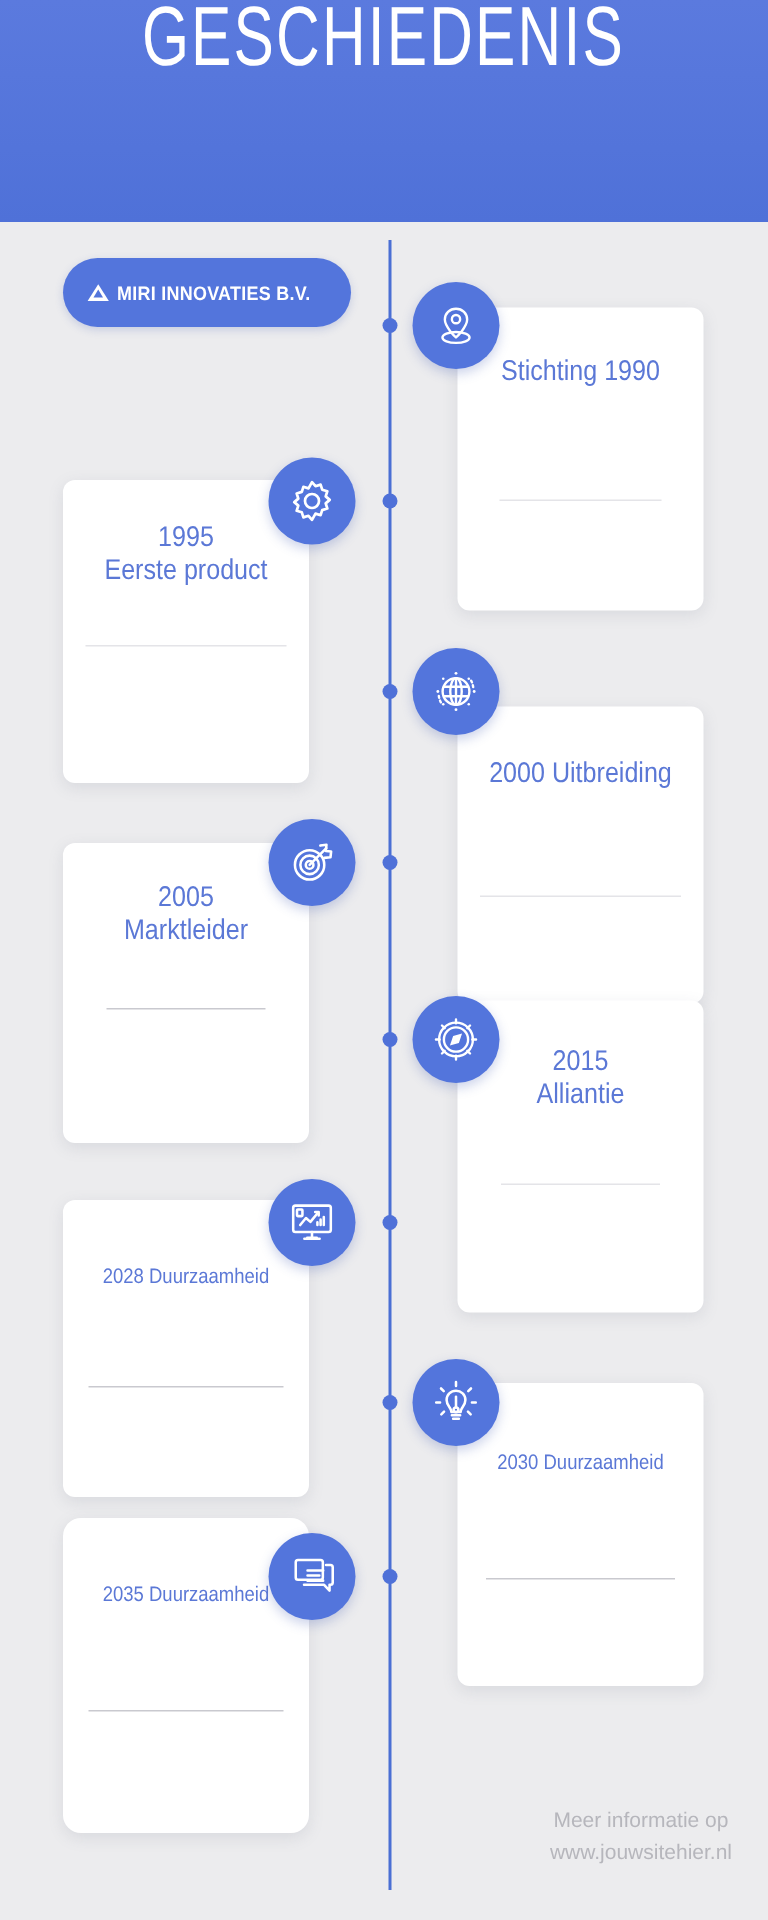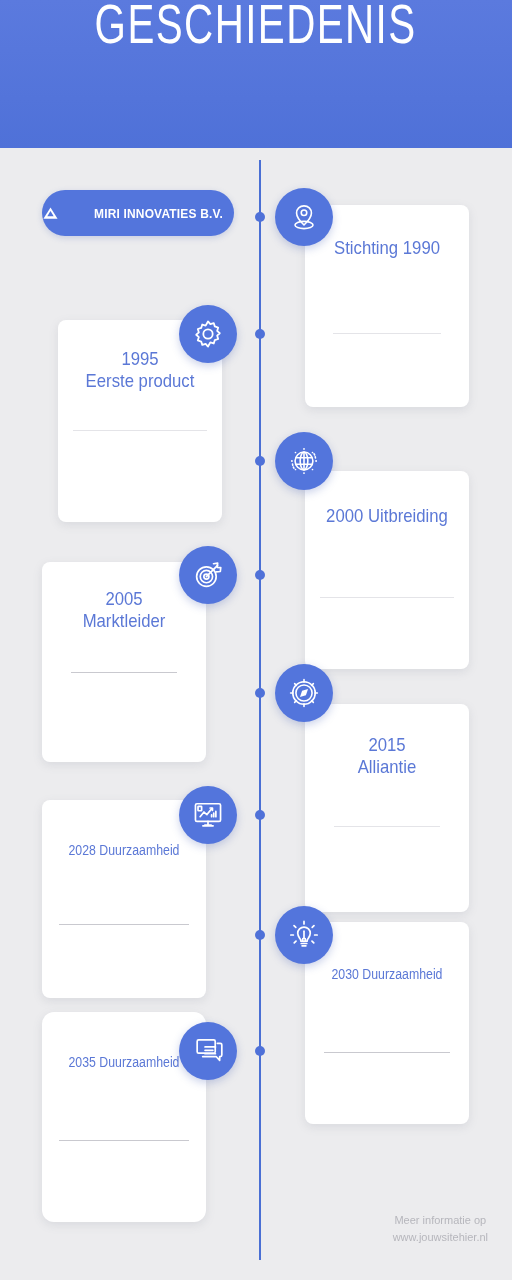--- a/index.html
+++ b/index.html
@@ -54,28 +54,28 @@
     width: 10px;
     height: 10px;
     border-radius: 50%;
     background: #4f71d8;
   }
 
   
   .logo-pill {
     position: absolute;
     left: 42px;
-    top: 190px;
+    top: 172px;
     width: 192px;
     height: 46px;
     border-radius: 23px;
     background: #5375dc;
     display: flex;
     align-items: center;
-    justify-content: space-between;
+    justify-content: center;
     gap: 4px;
     box-shadow: 0 2px 6px rgba(70,95,180,0.22);
   }
   .logo-mark {
     width: 17px;
     height: 15px;
     display: block;
   }
   .logo-text {
     color: #ffffff;
@@ -136,21 +136,21 @@
   }
 
   
   .footer {
     position: absolute;
     right: 24px;
     bottom: 34px;
     text-align: center;
     color: #b6b6bc;
     font-family: "Liberation Sans Narrow", "Liberation Sans", sans-serif;
-    font-size: 11px;
+    font-size: 14px;
     line-height: 1.55;
   }
 </style>
 </head>
 <body>
 
 <div class="header">
   <div class="header-title">GESCHIEDENIS</div>
 </div>
 
@@ -181,21 +181,21 @@
       <div class="card-title big" style="position: absolute; left: 0px; right: 0px; top: 32px;">Stichting 1990</div>
       <div class="card-rule faint" style="position: absolute; left: 0px; right: 0px; top: 128px; width: 108px;"></div>
     </div>
     <div class="icon-badge" style="left: 275px; top: 188px;">
       <svg viewBox="0 0 32 32" fill="none" stroke="#fff" stroke-width="1.5" stroke-linecap="round" stroke-linejoin="round">
         <path d="M16 5.5c-4 0-7 3-7 6.8 0 4.8 7 11.2 7 11.2s7-6.4 7-11.2c0-3.8-3-6.8-7-6.8z"></path>
         <circle cx="16" cy="12" r="2.6"></circle>
         <ellipse cx="16" cy="23.5" rx="8.5" ry="3.4"></ellipse>
       </svg>
     </div>
-    <div class="card" style="left: 42px; top: 320px; height: 202px; margin-left: 16px;">
+    <div class="card" style="left: 42px; top: 320px; height: 202px;">
       <div class="card-title big" style="position: absolute; left: 0px; right: 0px; top: 28px;">1995
 Eerste product</div>
       <div class="card-rule faint" style="position: absolute; left: 0px; right: 0px; top: 110px; width: 134px;"></div>
     </div>
     <div class="icon-badge" style="left: 179px; top: 305px;">
       <svg viewBox="0 0 32 32" fill="none" stroke="#fff" stroke-width="1.7" stroke-linecap="round" stroke-linejoin="round">
         <path d="M16 4.2l2.2 2.5 3.2-1 1 3.2 3.2 1-1 3.2 2.5 2.2-2.5 2.2 1 3.2-3.2 1-1 3.2-3.2-1L16 27.8l-2.2-2.5-3.2 1-1-3.2-3.2-1 1-3.2L4.9 16.7l2.5-2.2-1-3.2 3.2-1 1-3.2 3.2 1z"></path>
         <circle cx="16" cy="16" r="4.4"></circle>
       </svg>
     </div>
@@ -226,21 +226,21 @@
     </div>
     <div class="icon-badge" style="left: 179px; top: 546px;">
       <svg viewBox="0 0 32 32" fill="none" stroke="#fff" stroke-width="1.6" stroke-linecap="round" stroke-linejoin="round">
         <circle cx="14.5" cy="17.5" r="9.2"></circle>
         <circle cx="14.5" cy="17.5" r="5.8"></circle>
         <circle cx="14.5" cy="17.5" r="2.4"></circle>
         <path d="M14.5 17.5L25 7"></path>
         <path d="M21.2 5.4l3.9-0.5-0.5 3.9 3.4 0.3-0.4 3.6-3.9 0.4"></path>
       </svg>
     </div>
-    <div class="card" style="left: 305px; top: 704px; height: 208px;">
+    <div class="card" style="left: 305px; top: 667px; height: 208px;">
       <div class="card-title big" style="position: absolute; left: 0px; right: 0px; top: 30px;">2015
 Alliantie</div>
       <div class="card-rule faint" style="position: absolute; left: 0px; right: 0px; top: 122px; width: 106px;"></div>
     </div>
     <div class="icon-badge" style="left: 275px; top: 664px;">
       <svg viewBox="0 0 32 32" fill="none" stroke="#fff" stroke-width="1.5" stroke-linecap="round" stroke-linejoin="round">
         <circle cx="16" cy="16" r="10.6"></circle>
         <circle cx="16" cy="16" r="7.6"></circle>
         <path d="M19.8 12.2l-2 6-5.6 1.6 2-6z" fill="#fff" stroke="none"></path>
         <path d="M16 3.4v2.4M16 26.2v2.4M3.4 16h2.4M26.2 16h2.4M7.2 7.2l1.7 1.7M23.1 23.1l1.7 1.7M24.8 7.2l-1.7 1.7M8.9 23.1l-1.7 1.7"></path>

